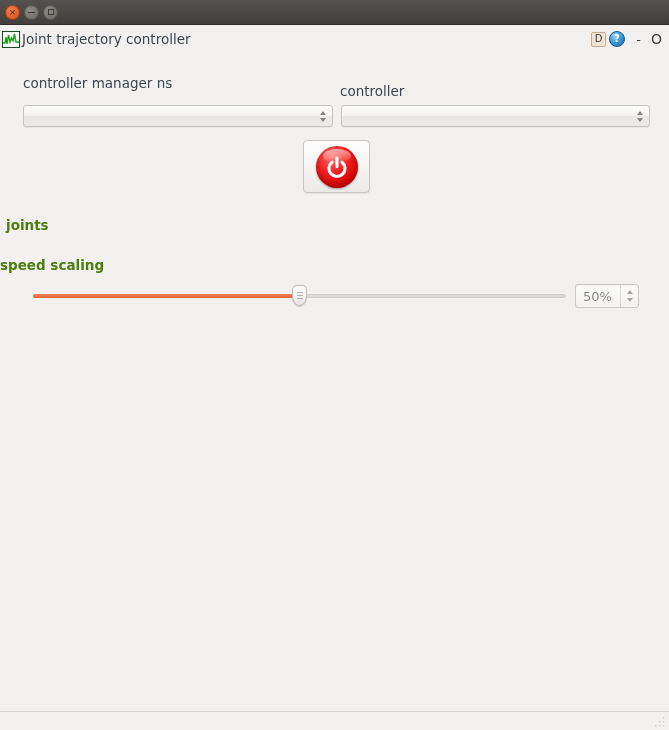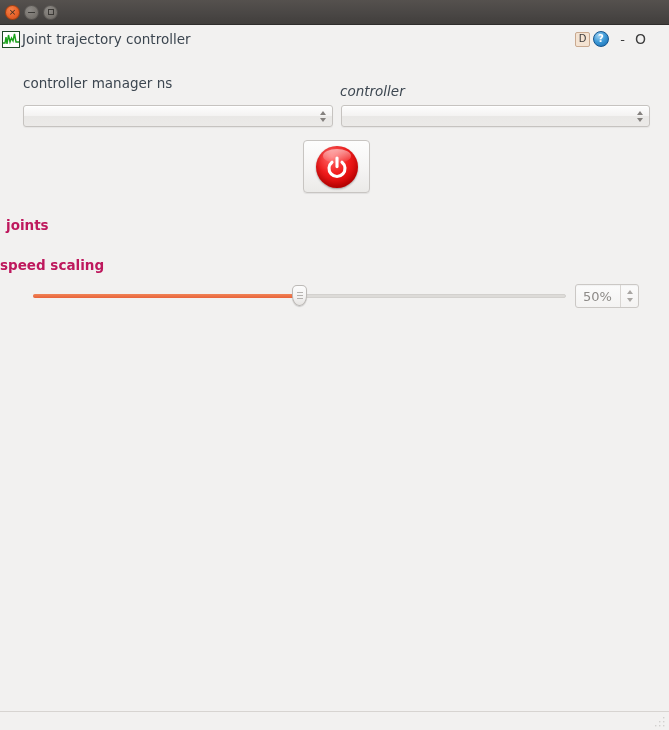--- a/index.html
+++ b/index.html
@@ -96,21 +96,21 @@
     font-family: "DejaVu Sans", "Liberation Sans", sans-serif;
   }
 
   
   .plugin-header {
     height: 28px;
     flex: 0 0 28px;
     background: #f2f1f0;
     display: flex;
     align-items: center;
-    padding: 0 22px 0 2px;
+    padding: 0 6px 0 2px;
     box-sizing: border-box;
   }
   .plugin-icon {
     width: 18px;
     height: 17px;
     flex: 0 0 18px;
     background: #ffffff;
     border: 1px solid #1c4a24;
     box-sizing: border-box;
     position: relative;
@@ -184,21 +184,21 @@
 
   .lbl {
     position: absolute;
     font-size: 13.5px;
     color: #3c4650;
     white-space: nowrap;
     font-family: "DejaVu Sans", "Liberation Sans", sans-serif;
   }
   .lbl-bold {
     font-weight: bold;
-    color: #be185d;
+    color: #4d7c0f;
   }
 
   .combo {
     position: absolute;
     height: 22px;
     background: linear-gradient(to bottom, #fdfdfd 0%, #f4f3f2 48%, #e9e8e6 52%, #eceae8 100%);
     border: 1px solid #c6c3c0;
     border-radius: 3px;
     box-sizing: border-box;
     box-shadow: 0 1px 0 rgba(255,255,255,0.85) inset, 0 1px 1px rgba(0,0,0,0.05);
@@ -408,21 +408,21 @@
       <div class="btn-help">?</div>
       <div class="btn-hide">-</div>
       <div class="btn-close-plugin">O</div>
     </div>
   </div>
 
   <div class="content">
 
     <div class="lbl" style="left:23px; top:22px;">controller manager ns</div>
 
-    <div class="lbl" style="left:340px; top:30px;font-style:italic;">controller</div>
+    <div class="lbl" style="left:340px; top:30px;">controller</div>
 
     <div class="combo" style="left:23px; top:52px; width:310px;">
       <span class="combo-value"></span>
       <span class="spin-arrows">
         <span class="ar up"></span>
         <span class="ar dn"></span>
       </span>
     </div>
 
     <div class="combo" style="left:341px; top:52px; width:309px;">

